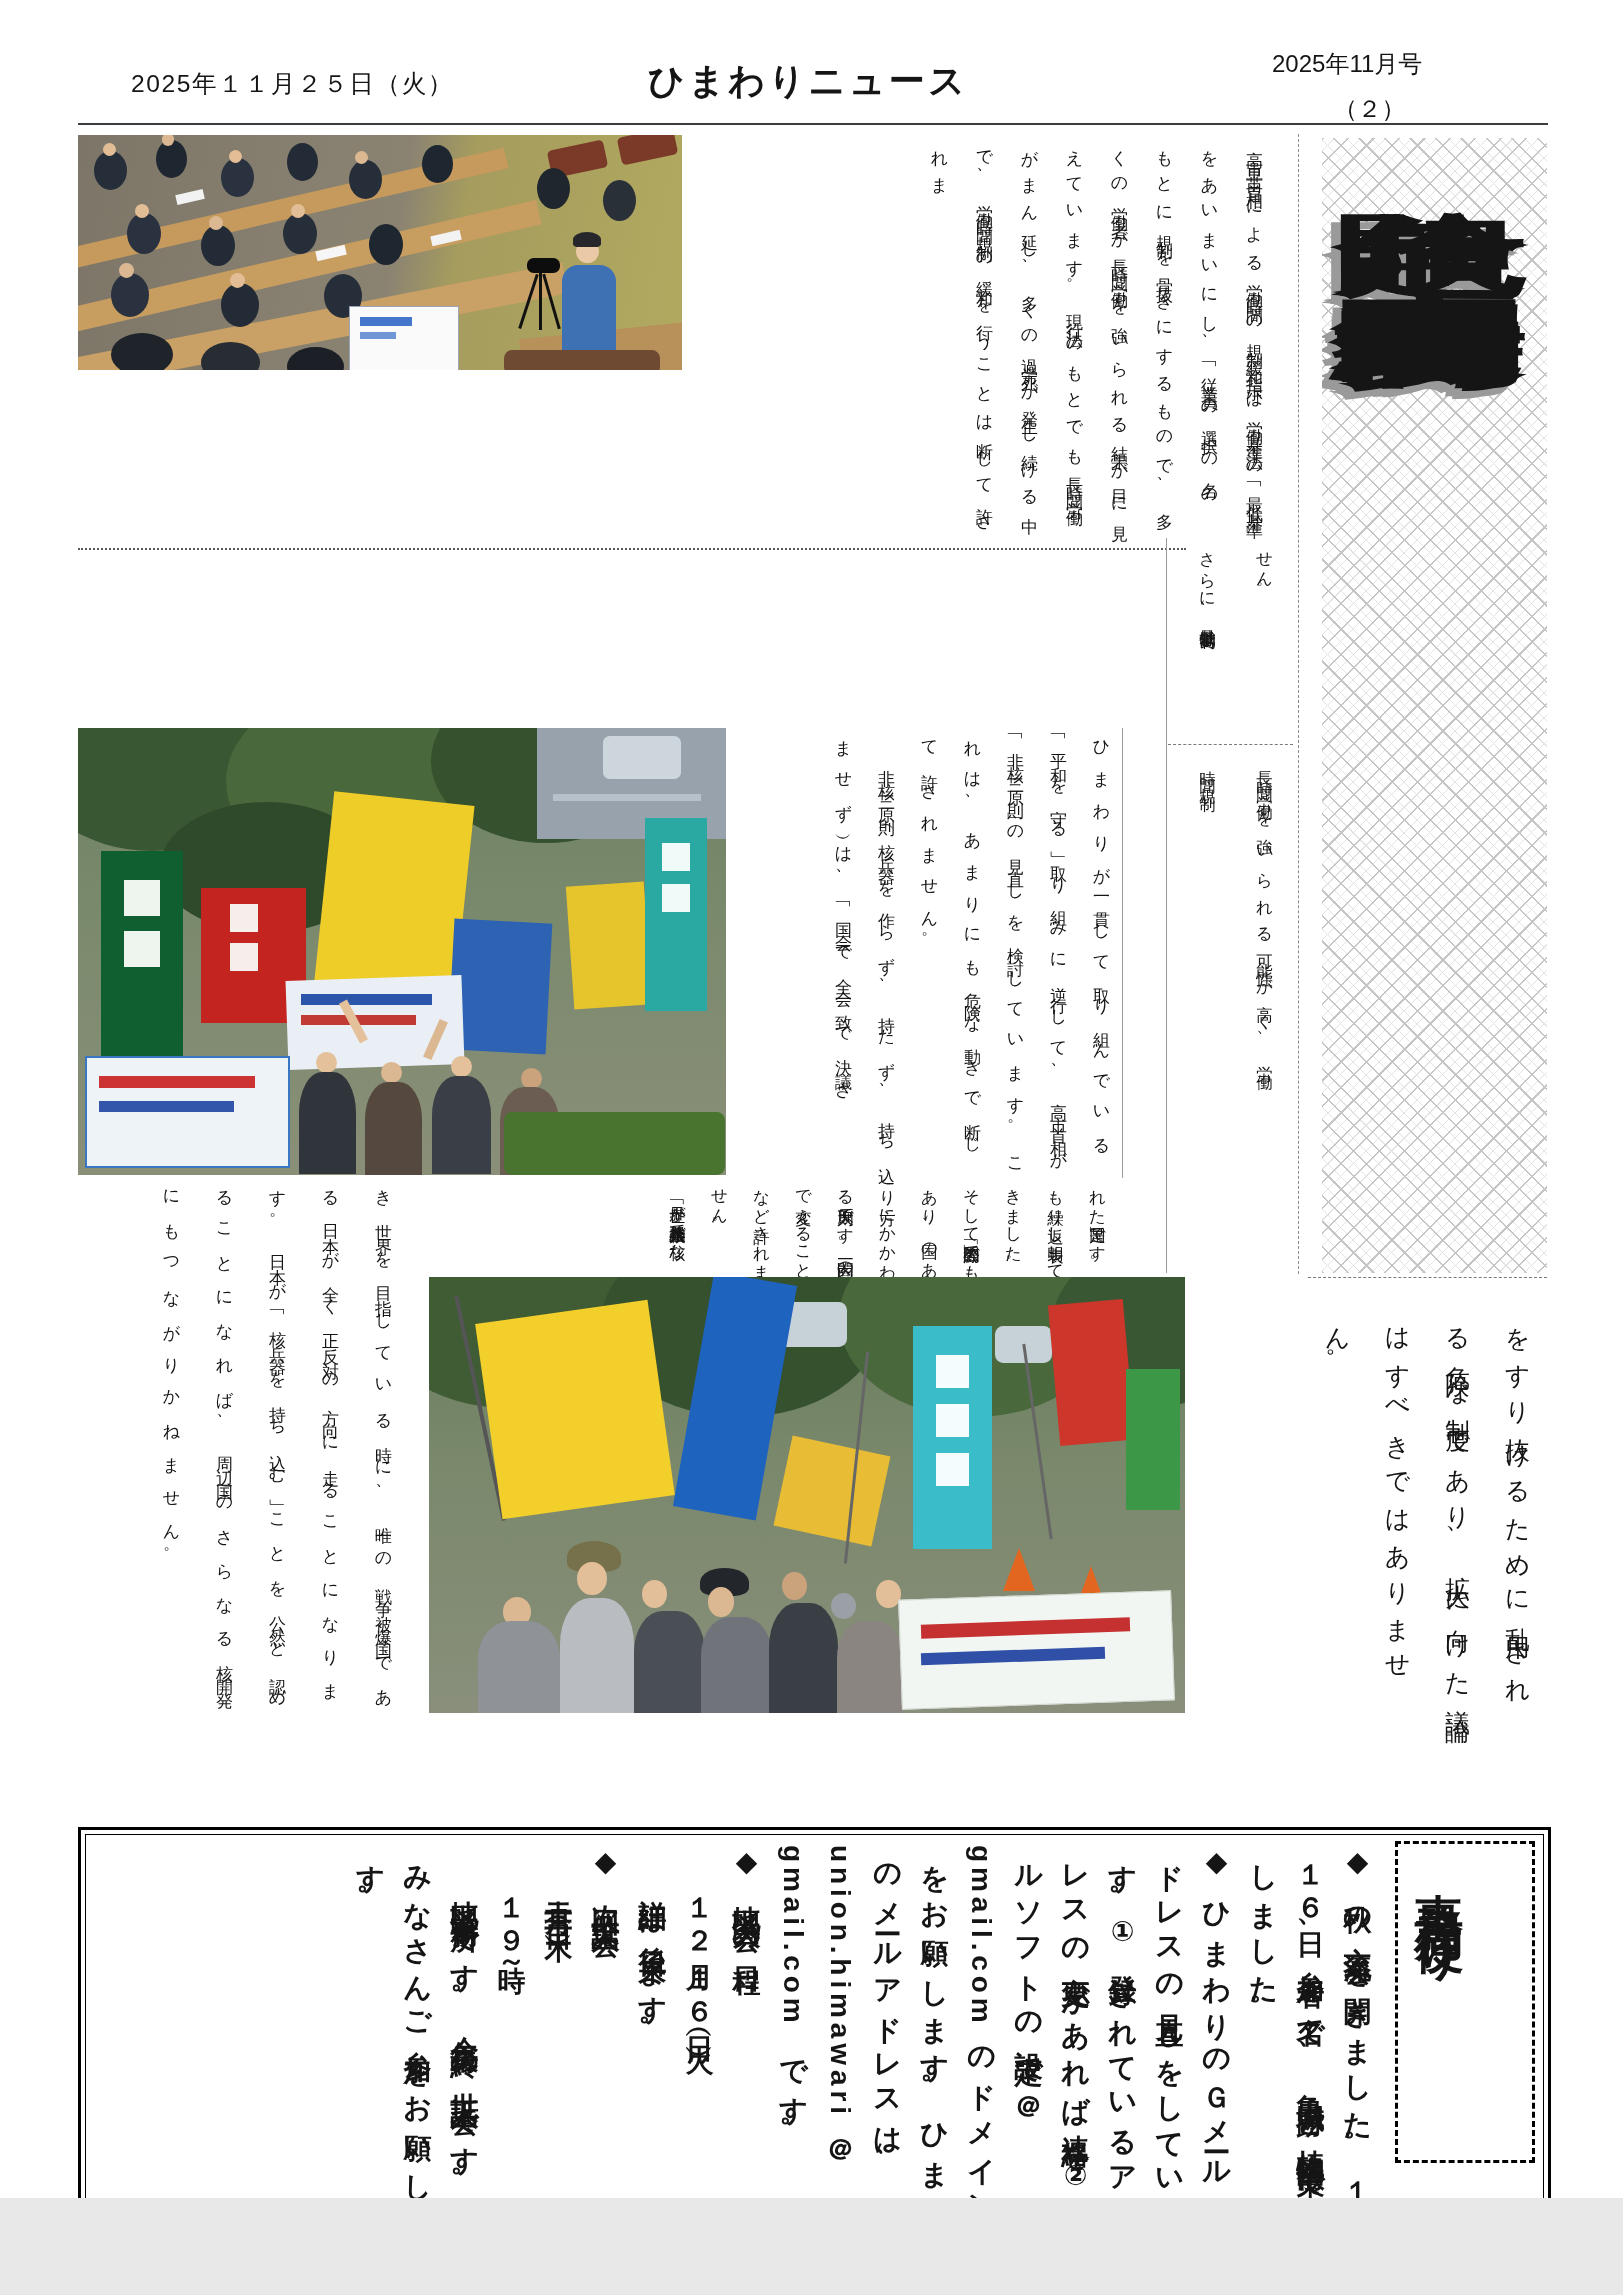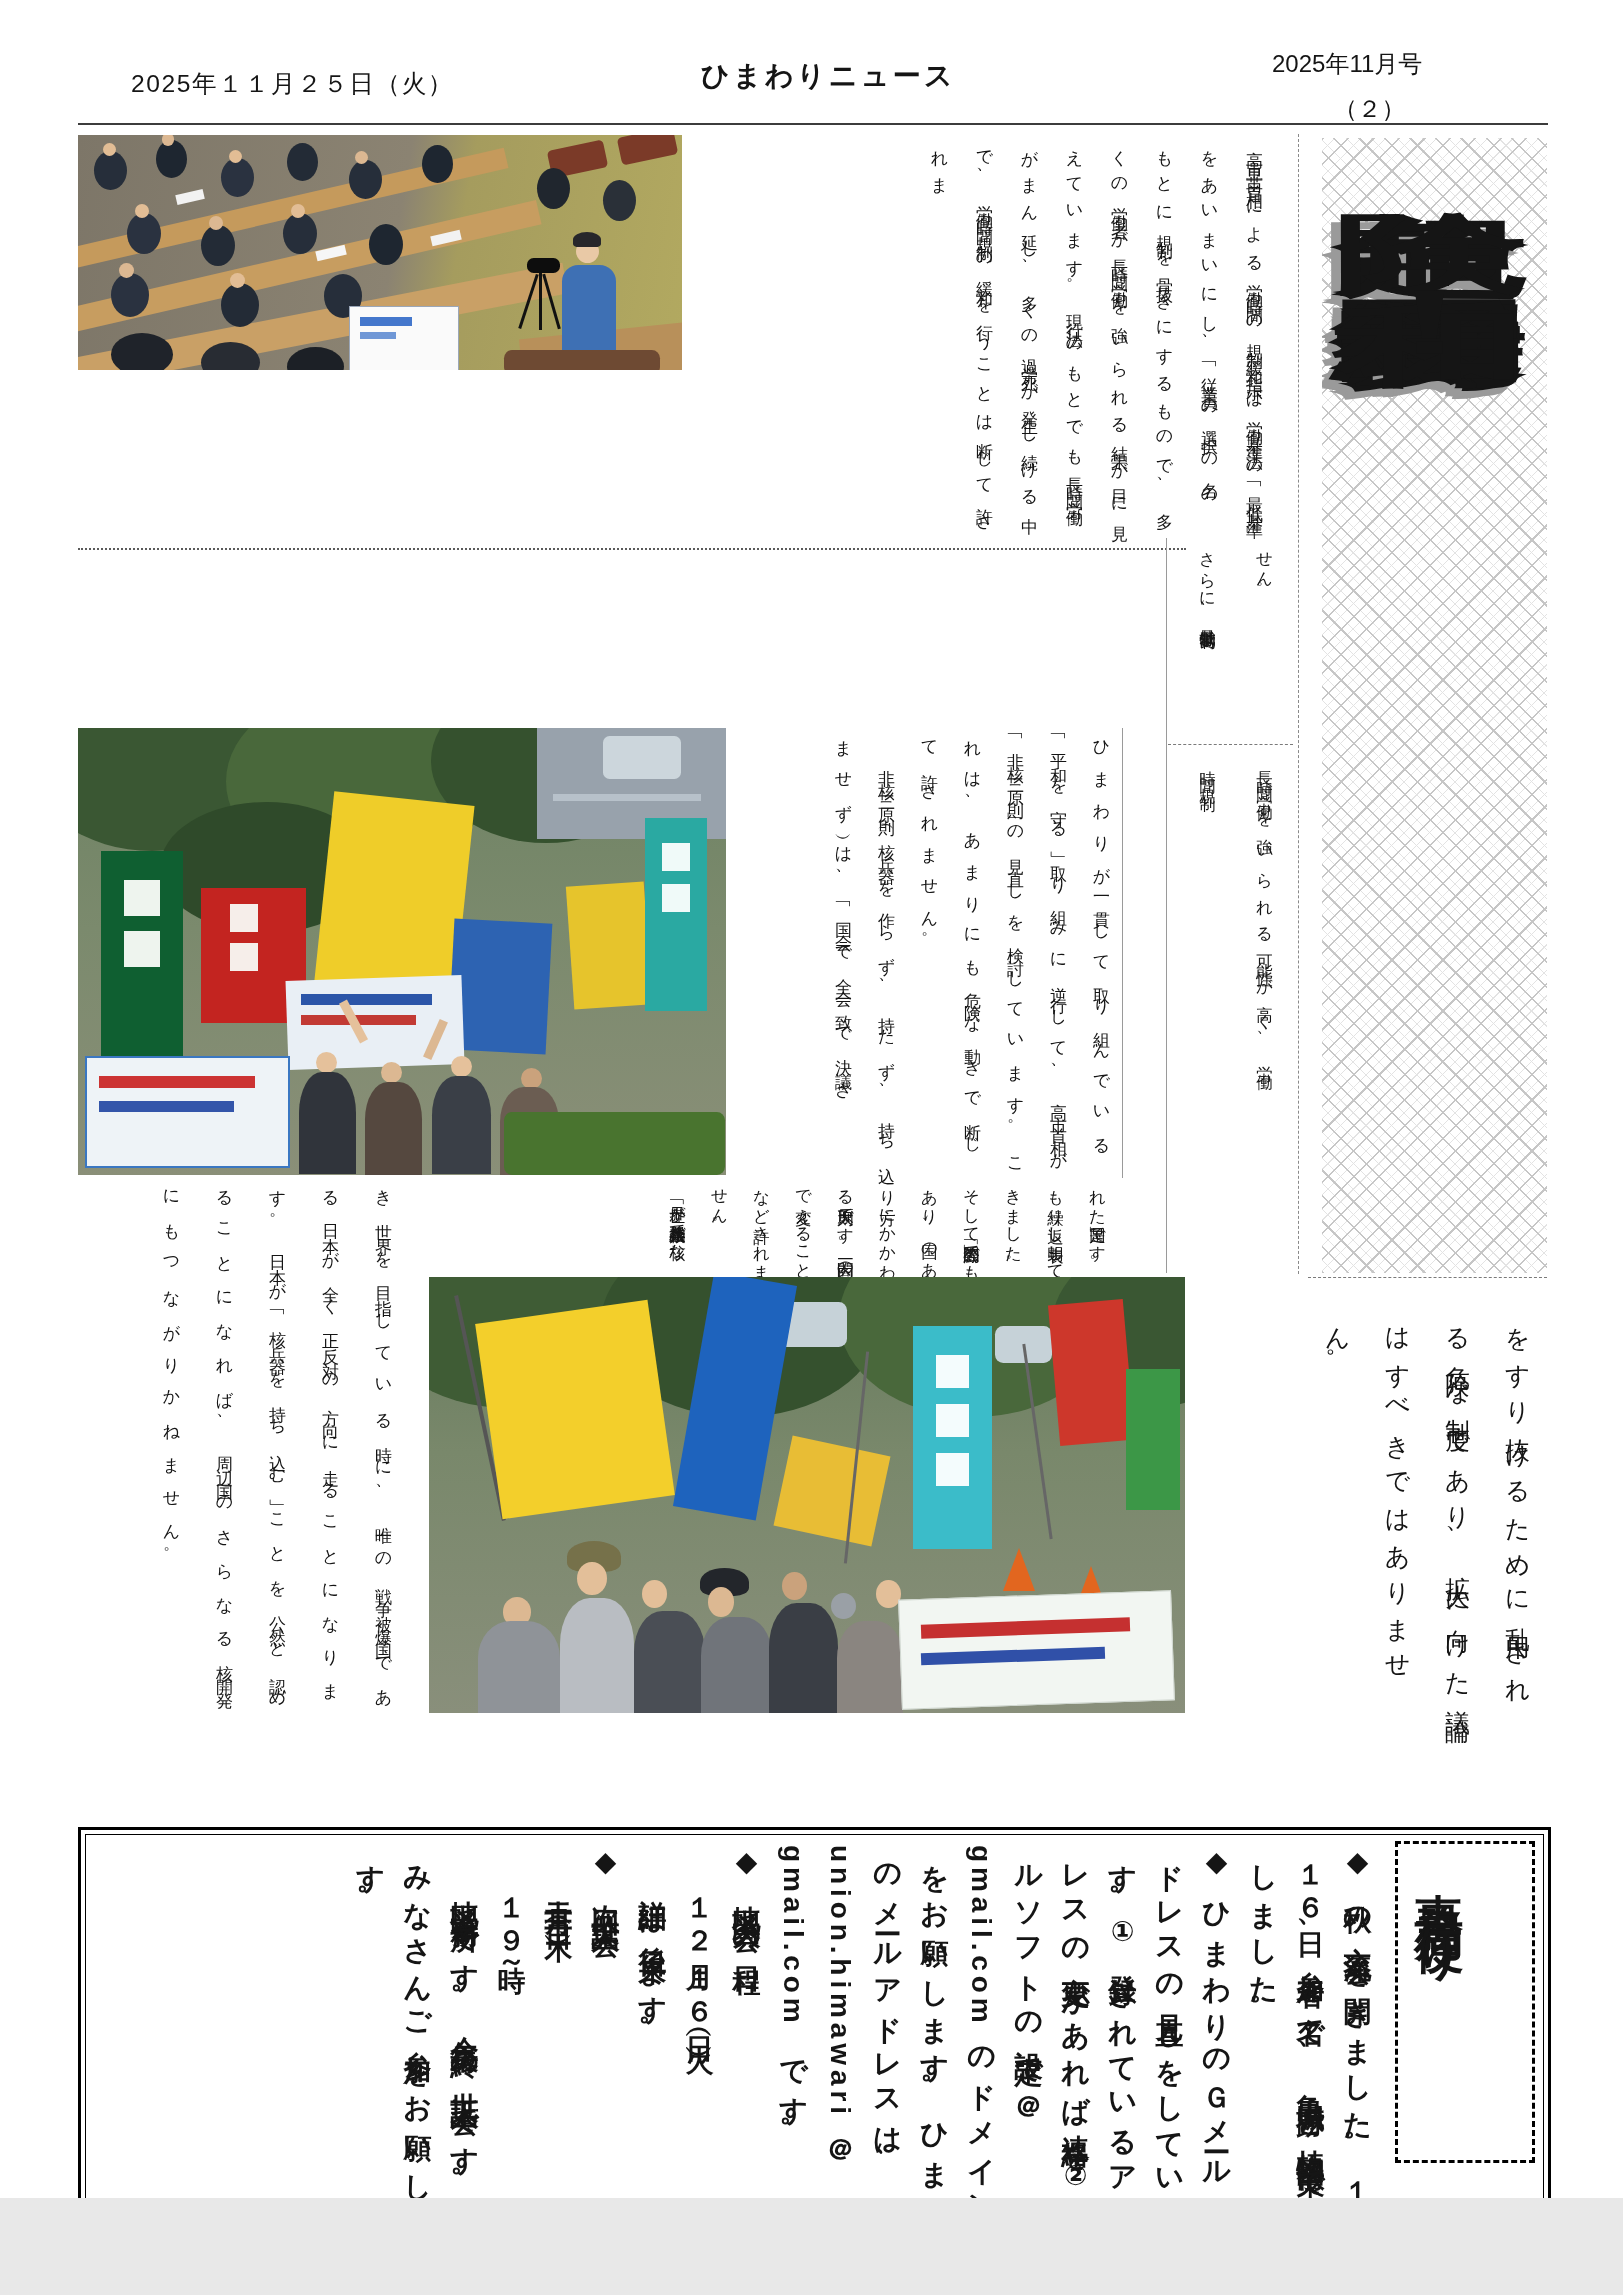--- a/index.html
+++ b/index.html
@@ -3,21 +3,21 @@
 <meta charset="utf-8">
 <style>
   html,body{margin:0;padding:0;background:#e8e8e8;}
   .page{position:relative;width:1623px;height:2198px;background:#ffffff;margin:0 auto;
         font-family:"Liberation Sans","DejaVu Sans",sans-serif;color:#151515;overflow:hidden;}
   .b{position:absolute;}
   .vtext{position:absolute;writing-mode:vertical-rl;text-orientation:mixed;}
   .vtext p{margin:0;padding:0;}
   
   .hdr-date{left:131px;top:67px;font-size:24.6px;letter-spacing:1.6px;}
-  .hdr-title{left:648px;top:57px;width:361px;text-align:center;font-size:28px;font-weight:bold;letter-spacing:3.3px;}
+  .hdr-title{left:648px;top:57px;width:361px;text-align:left;font-size:36px;font-weight:bold;letter-spacing:3.3px;}
   .hdr-issue{left:1272px;top:48px;font-size:24px;}
   .hdr-pageno{left:1312px;top:93px;width:115px;text-align:center;font-size:24px;}
   .rule-top{left:78px;top:123px;width:1470px;border-top:2.5px solid #3c3c3c;}
   
   .pat-diamond{background-color:#fff;background-image:
     repeating-linear-gradient(45deg,#c6c6c6 0 1.6px,rgba(0,0,0,0) 1.6px 18px),
     repeating-linear-gradient(135deg,#c6c6c6 0 1.6px,rgba(0,0,0,0) 1.6px 18px),
     repeating-linear-gradient(45deg,#e3e3e3 0 0.8px,rgba(0,0,0,0) 0.8px 9px),
     repeating-linear-gradient(135deg,#e3e3e3 0 0.8px,rgba(0,0,0,0) 0.8px 9px);}
   .pat-scallop{background-color:#fff;background-image:

